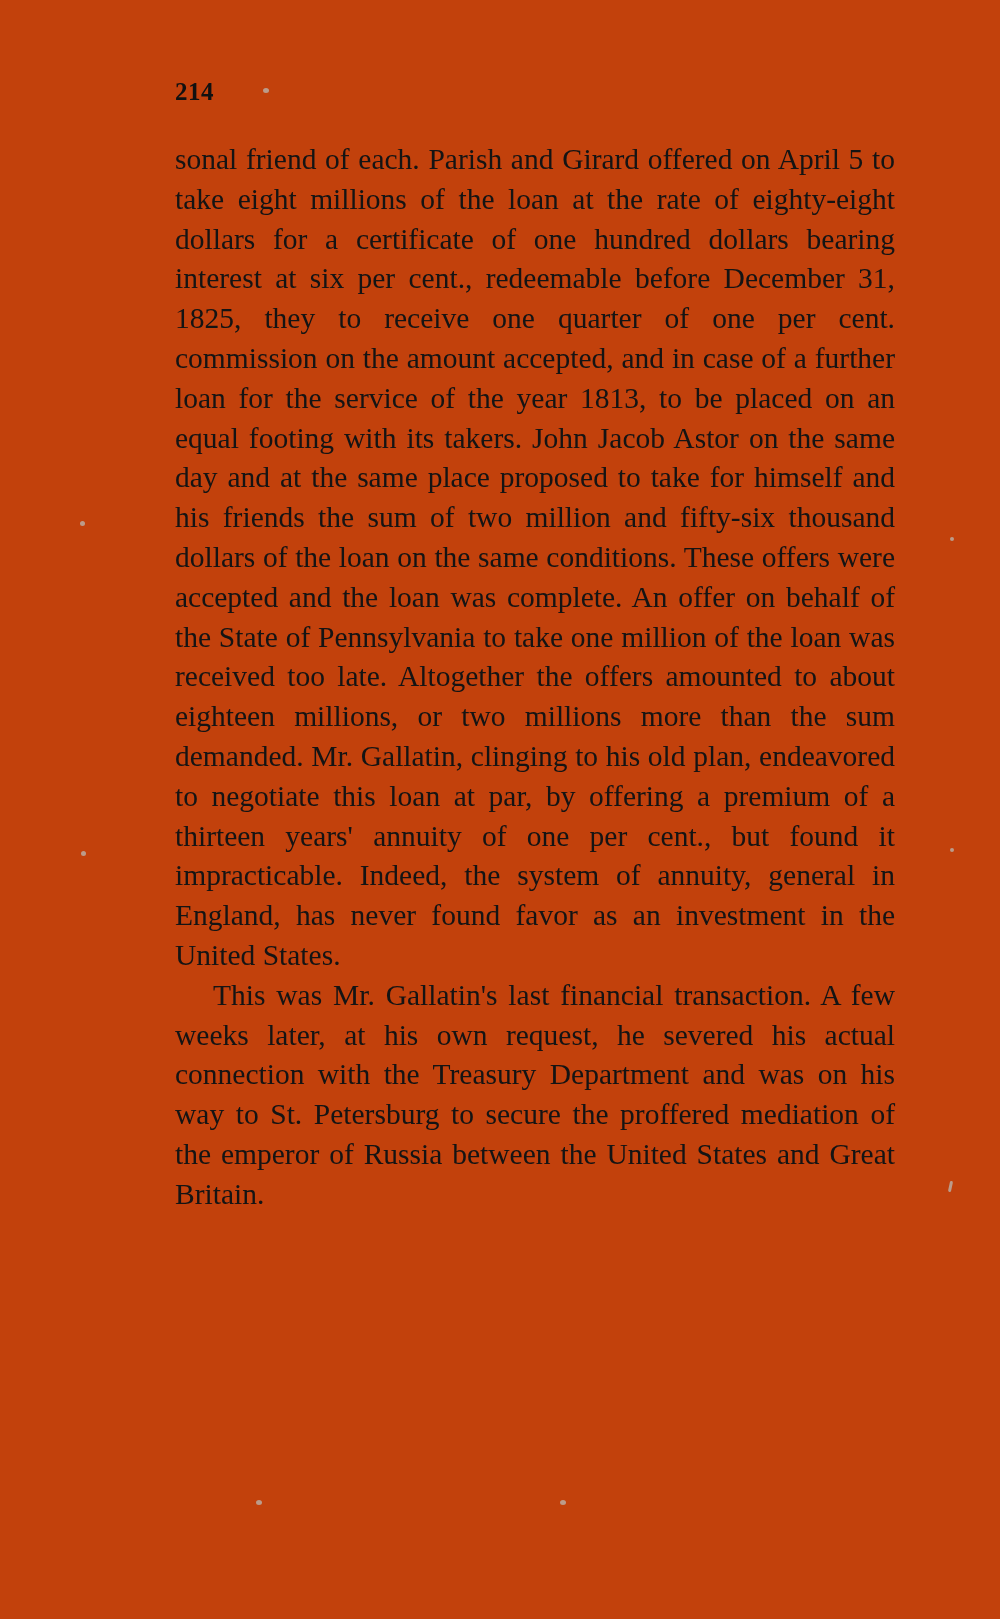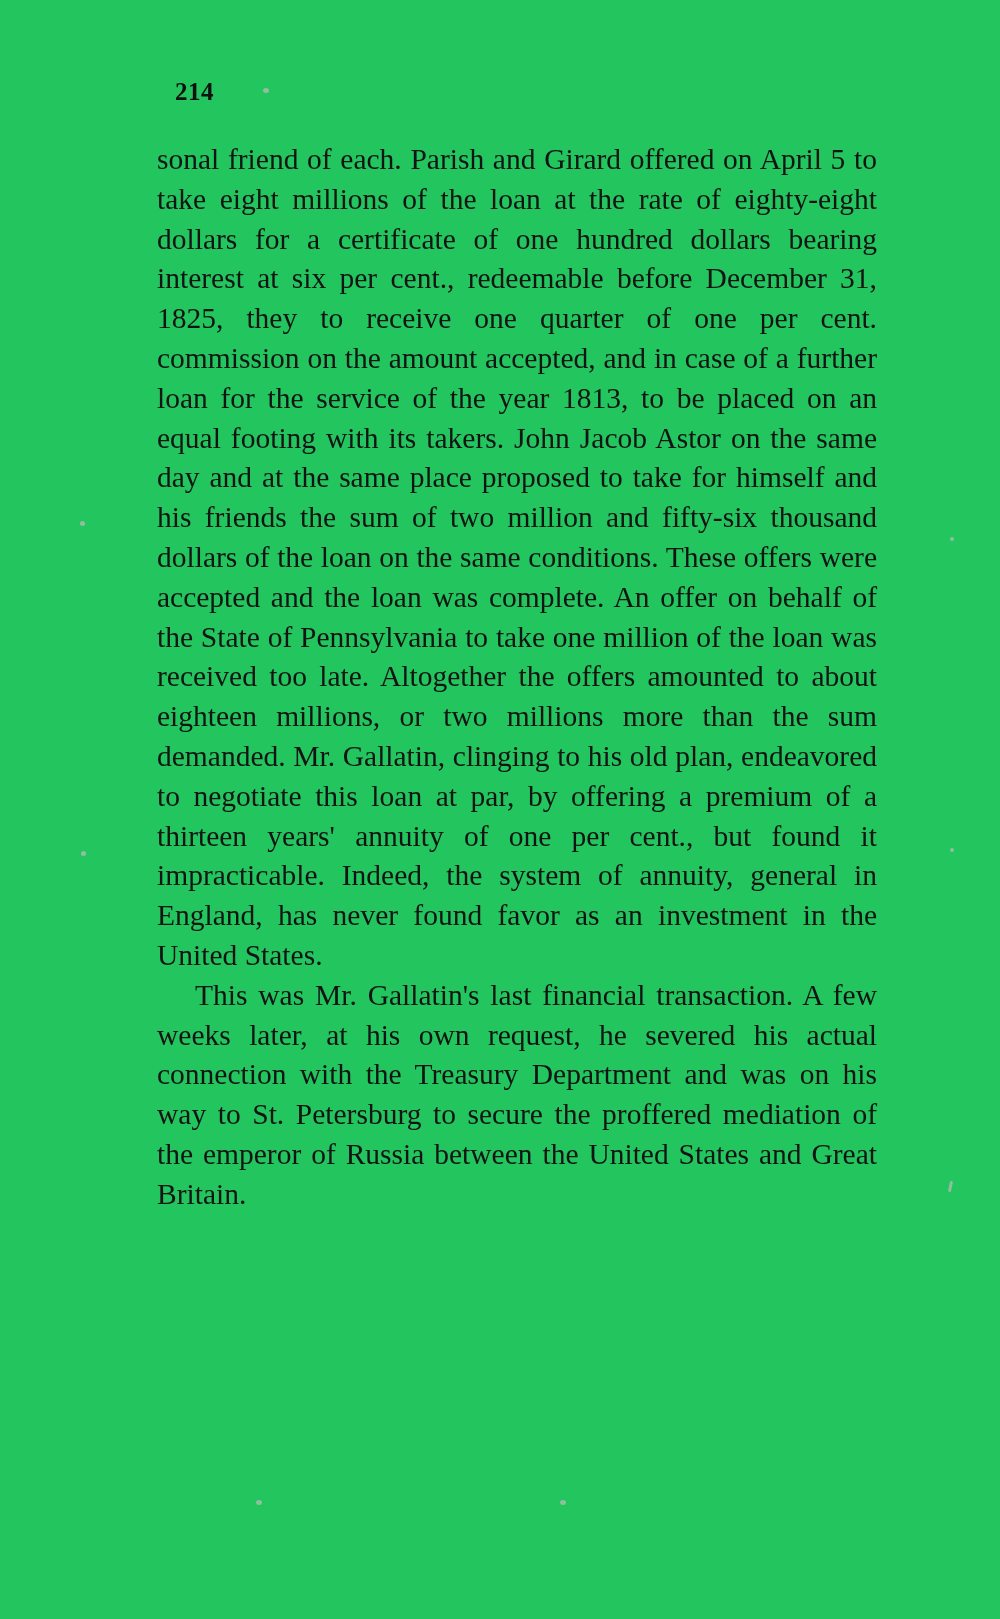--- a/index.html
+++ b/index.html
@@ -14,21 +14,21 @@
     font-family: "Liberation Serif", serif;
     color: #1a1a1a;
     overflow: hidden;
   }
   .page {
     position: absolute;
     top: 0;
     left: 0;
     width: 1000px;
     height: 1619px;
-    background: #22c55e;
+    background: #c2410c;
   }
   .header {
     position: absolute;
     top: 78px;
     left: 175px;
     width: 720px;
     height: 40px;
   }
   .folio {
     position: absolute;
@@ -46,21 +46,21 @@
     width: 720px;
     text-align: center;
     font-size: 27px;
     letter-spacing: 2.2px;
     color: #111;
     text-indent: 30px;
   }
   .body-text {
     position: absolute;
     top: 140px;
-    left: 157px;
+    left: 175px;
     width: 720px;
   }
   .para {
     margin: 0;
     font-size: 29.5px;
     line-height: 39.8px;
     text-align: justify;
     text-justify: inter-word;
     color: #141414;
     -webkit-font-smoothing: antialiased;

